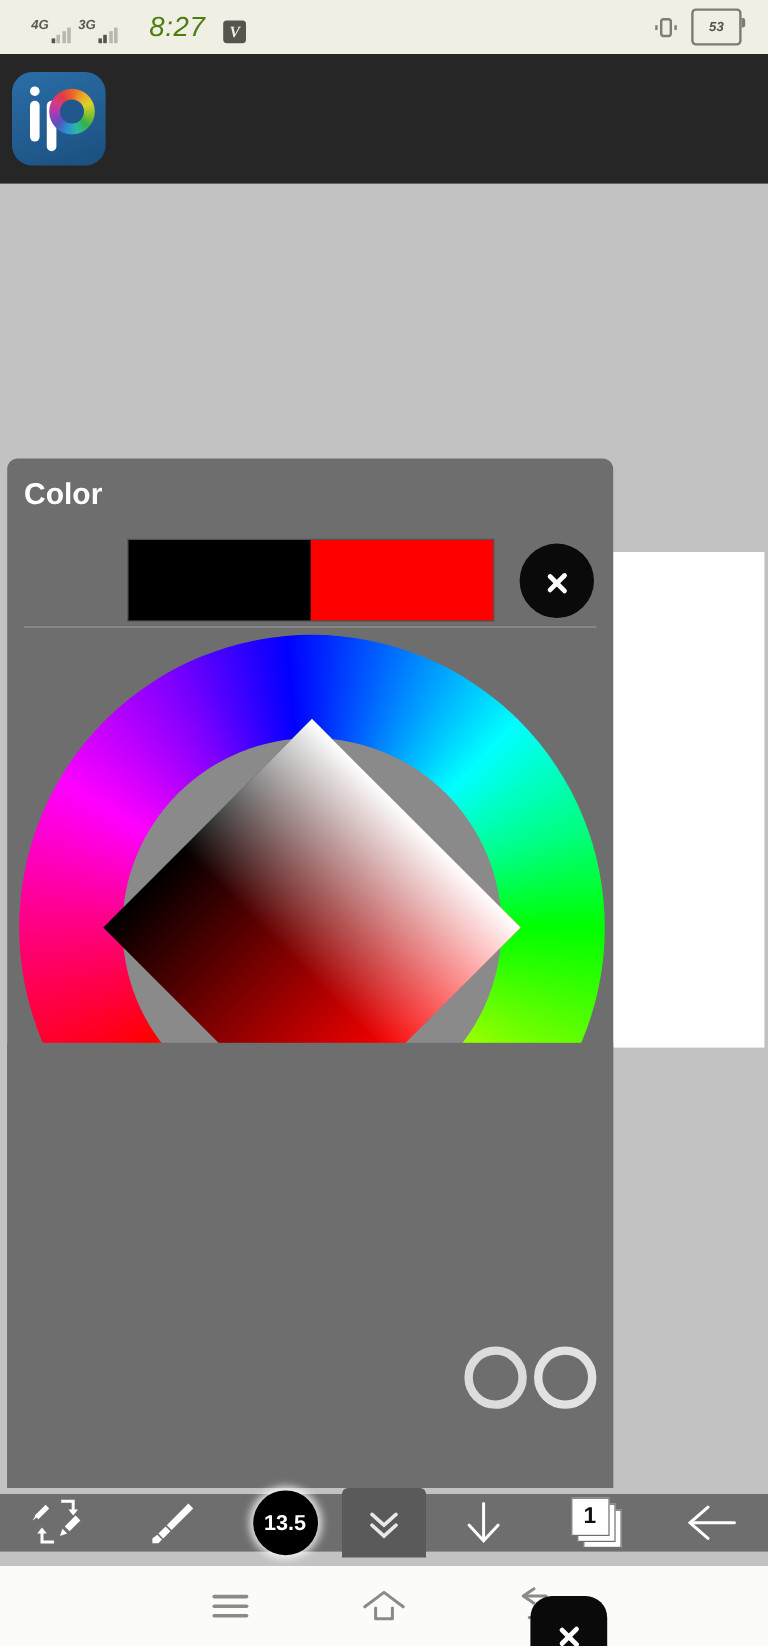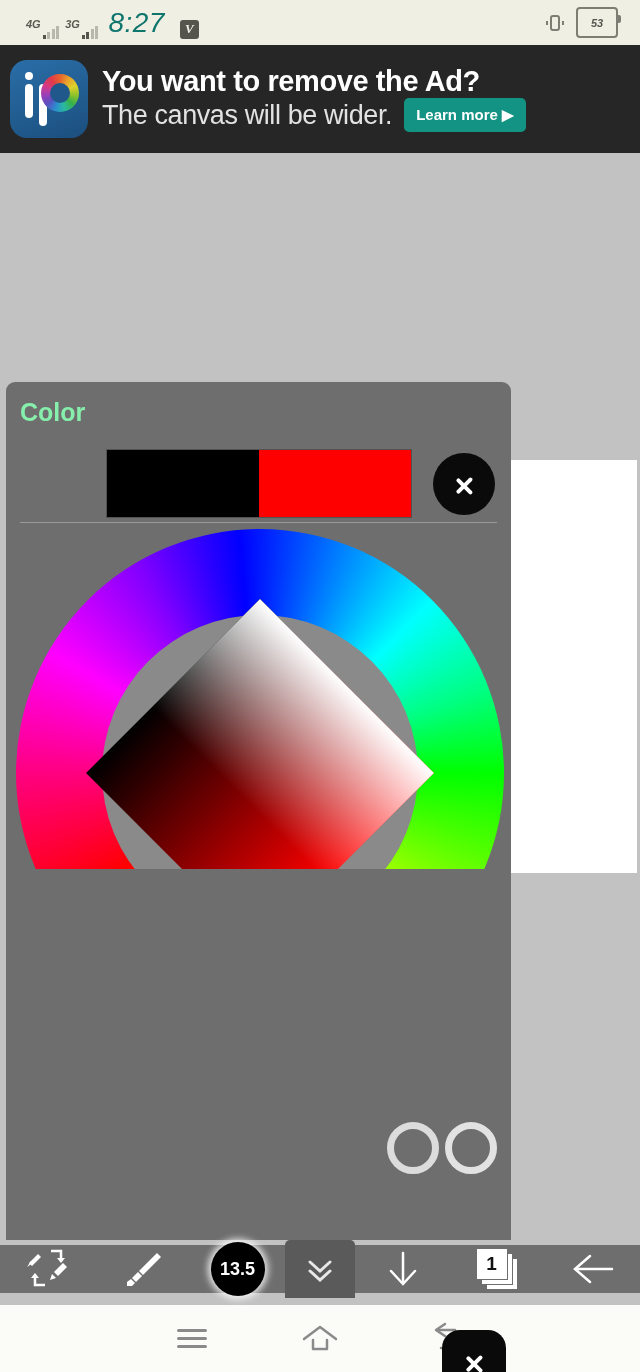--- a/index.html
+++ b/index.html
@@ -17,21 +17,21 @@
     background:#f0efe4; display:flex; align-items:center;font-style:italic;
   }
   .sb-left{ display:flex; align-items:flex-end; gap:6px; margin-left:26px; }
   .net{ display:flex; align-items:flex-end; gap:2px; }
   .net-label{ font-size:11px; color:#5a5a52; font-weight:bold; line-height:1; margin-bottom:9px;}
   .bars{ display:flex; align-items:flex-end; gap:1.5px; height:14px; }
   .bars i{ width:3px; background:#b9b8ac; display:block; }
   .bars i.on{ background:#55554e; }
   .bars i:nth-child(1){height:4px;} .bars i:nth-child(2){height:7px;}
   .bars i:nth-child(3){height:10px;} .bars i:nth-child(4){height:13px;}
-  #clock{ font-size:28px; color:#0f766e; margin-left:4px; letter-spacing:.5px; }
+  #clock{ font-size:23px; color:#4d7c0f; margin-left:20px; letter-spacing:.5px; }
   #vpn-badge{
     width:19px;height:19px;background:#55554e;border-radius:3px;color:#f0efe4;
     font-size:13px;font-weight:bold;display:flex;align-items:center;justify-content:center;
     margin-left:9px; font-family:"Liberation Serif",serif;
   }
   .sb-right{ margin-left:auto; margin-right:22px; display:flex; align-items:center; gap:10px;}
   .batt{
     border:2px solid #7d7d74;border-radius:4px;width:42px;height:31px;
     display:flex;align-items:center;justify-content:center;position:relative;
   }
@@ -73,21 +73,21 @@
     position:absolute;left:511px;top:305px;width:126px;height:413px;background:#fff;
   }
 
   
   #color-panel{
     position:absolute;left:6px;top:382px;width:505px;height:858px;
     background:#6e6e6e;border-radius:9px 9px 0 0;
   }
   #panel-header{ height:62px; position:relative; }
   #panel-title{
-    position:absolute;left:14px;top:16px;color:#86efac;font-size:25px;font-weight:bold;
+    position:absolute;left:14px;top:16px;color:#ffffff;font-size:25px;font-weight:bold;
   }
   #swatch-row{
     position:absolute;left:0;top:62px;width:505px;height:78px;
   }
   #swatch-pair{
     position:absolute;left:101px;top:6px;width:304px;height:67px;display:flex;
     box-shadow:0 0 0 1px rgba(0,0,0,.25);
   }
   #swatch-primary{ flex:1; background:#000; }
   #swatch-secondary{ flex:1; background:#FF0000; }
@@ -219,27 +219,20 @@
     </span>
   </div>
 </div>
 
 <div id="ad-banner">
   <div id="ad-logo">
     <span class="ip-i"></span>
       <span class="ip-p"></span>
       <span class="wheel"></span>
   </div>
-  <div id="ad-text">
-    <div id="ad-headline">You want to remove the Ad?</div>
-    <div id="ad-sub-row">
-      <div id="ad-subline">The canvas will be wider.</div>
-      <div id="ad-cta">Learn more ▶</div>
-    </div>
-  </div>
 </div>
 
 <div id="canvas-area">
   <div id="paper-canvas"></div>
 </div>
 
 <div id="color-panel">
 
   <div id="panel-header">
     <div id="panel-title">Color</div>

